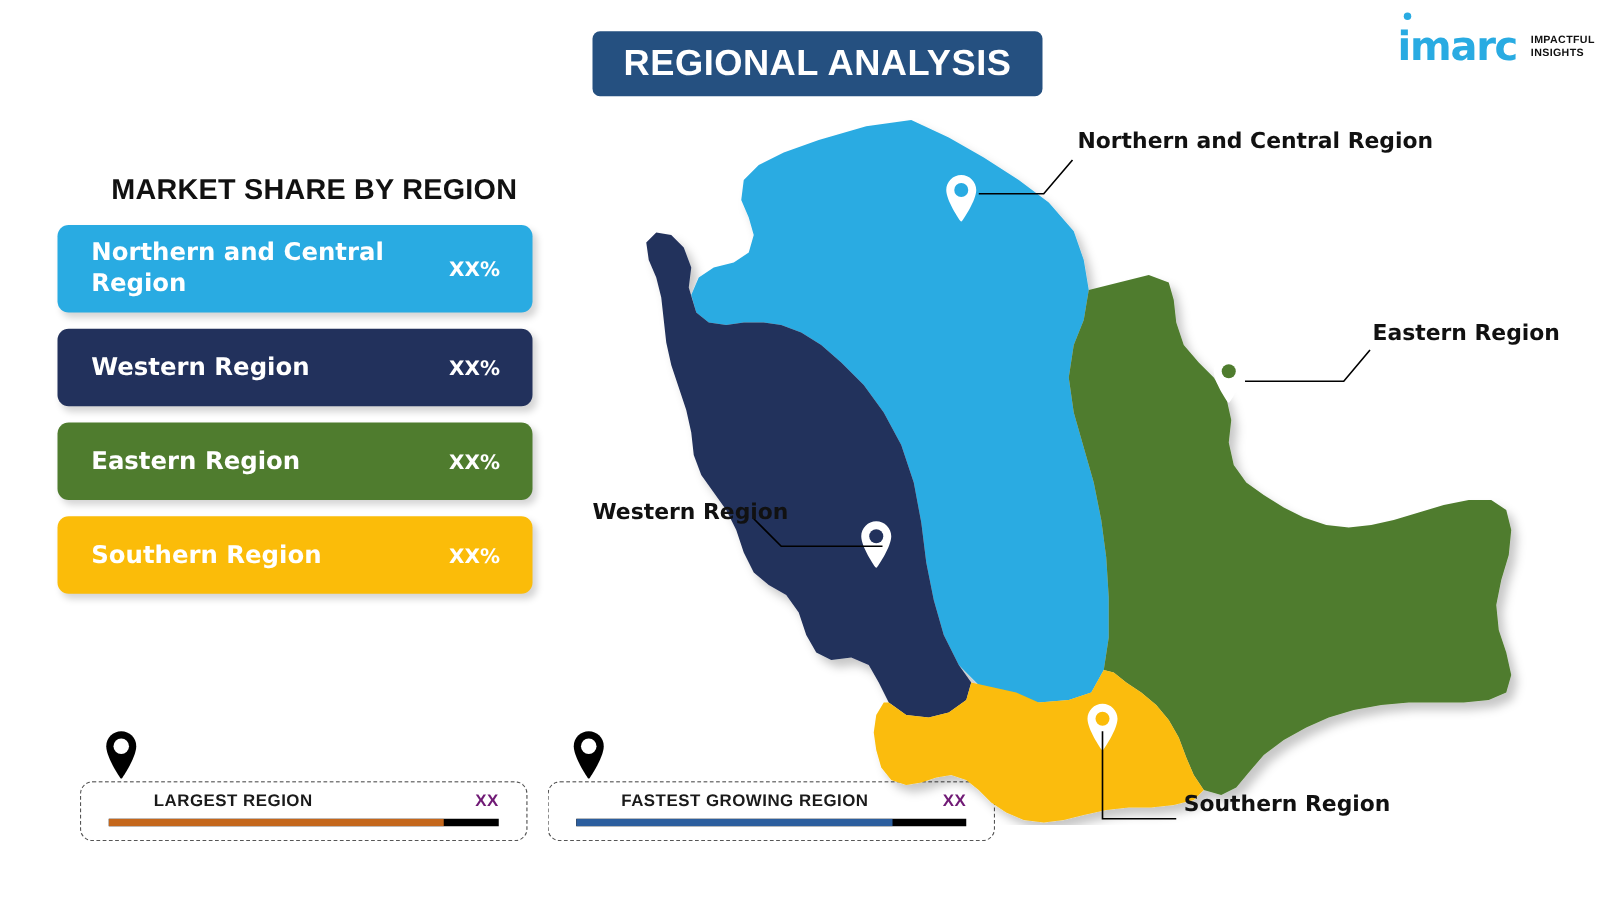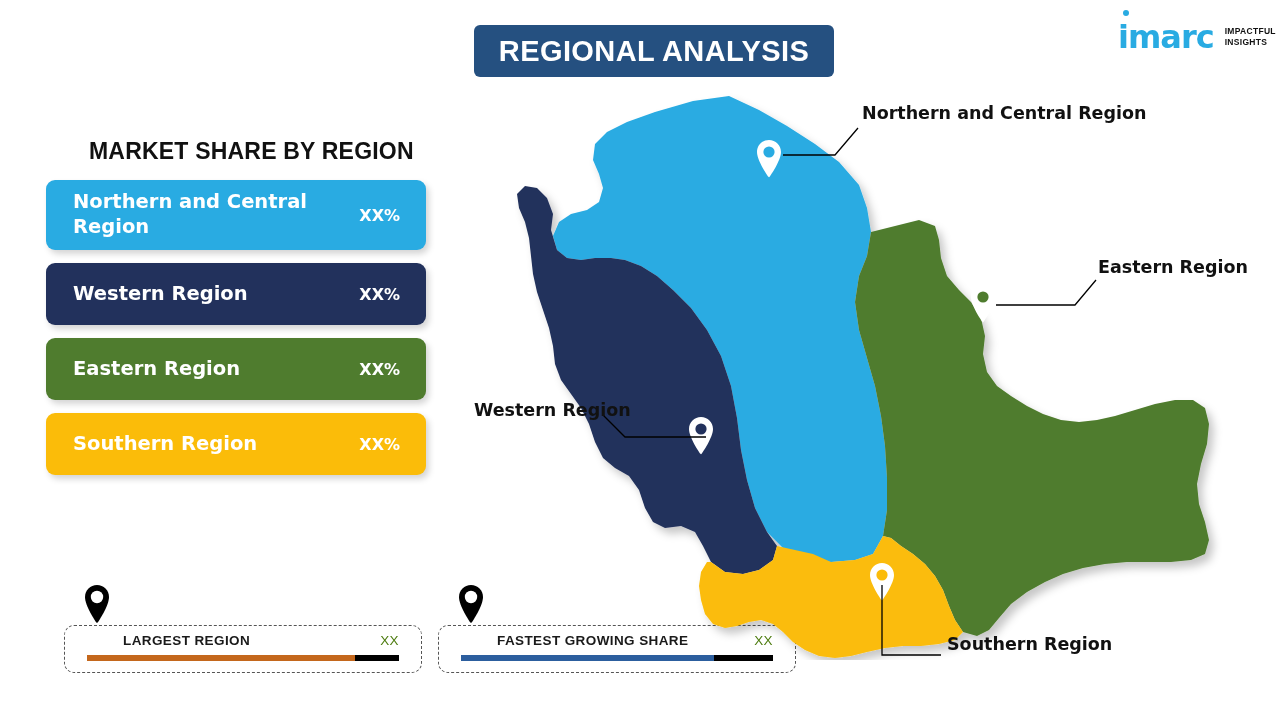--- a/index.html
+++ b/index.html
@@ -132,21 +132,21 @@
     padding: 7px 22px 0 22px;
     margin-top: 1px;
   }
   .stat-row {
     display: flex; align-items: baseline; justify-content: space-between; padding-left: 36px;
   }
   .stat-name {
     font-size: 13.5px; font-weight: bold; color: #1a1a1a; letter-spacing: 0.4px;
   }
   .stat-value {
-    font-size: 13.5px; font-weight: normal; color: #4d7c0f; letter-spacing: 0.4px;
+    font-size: 13.5px; font-weight: bold; color: #701a75; letter-spacing: 0.4px;
   }
   .stat-bar {
     position: relative;
     height: 6px;
     width: 100%;
     background: #000000;
     margin-top: 7px;
     overflow: hidden;
   }
   .stat-bar .fill { position: absolute; left: 0; top: 0; height: 100%; }
@@ -233,21 +233,21 @@
     </div>
   </div>
 
   <div class="stat-block" id="stat-fastest">
     <svg class="stat-pin" viewBox="0 0 30 40">
       <path d="M15 1C8.4 1 3 6.3 3 12.9c0 8.6 10.2 24 11.2 25.4a1 1 0 0 0 1.6 0C16.8 36.9 27 21.5 27 12.9 27 6.3 21.6 1 15 1z" fill="#000000"></path>
       <circle cx="15" cy="13" r="6.2" fill="#ffffff"></circle>
     </svg>
     <div class="stat-box">
       <div class="stat-row">
-        <span class="stat-name">FASTEST GROWING SHARE</span>
+        <span class="stat-name">FASTEST GROWING REGION</span>
         <span class="stat-value">XX</span>
       </div>
       <div class="stat-bar" id="bar-fastest">
         <div class="fill" style="width: 81%; background: rgb(44, 94, 158);"></div>
       </div>
     </div>
   </div>
 
   <div id="map-wrap">
     <svg id="map-svg" viewBox="0 0 720 580" xmlns="http://www.w3.org/2000/svg">

